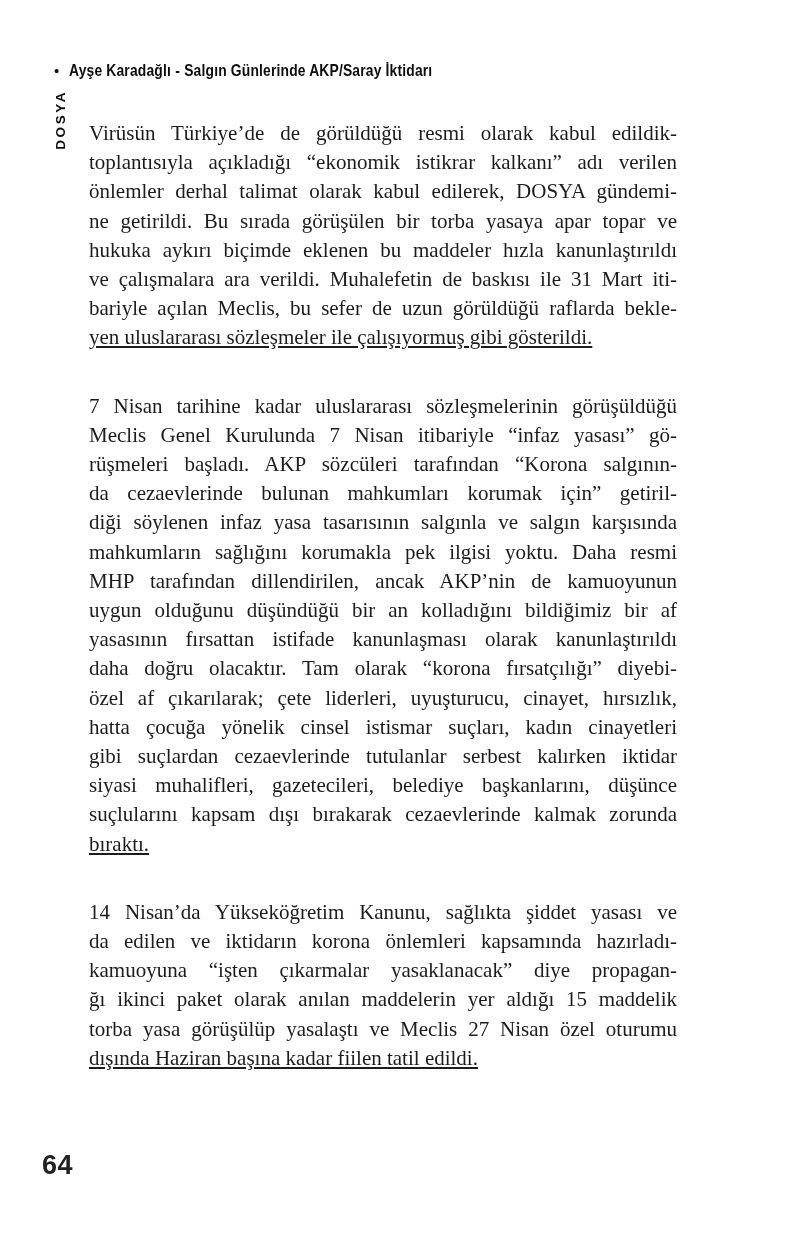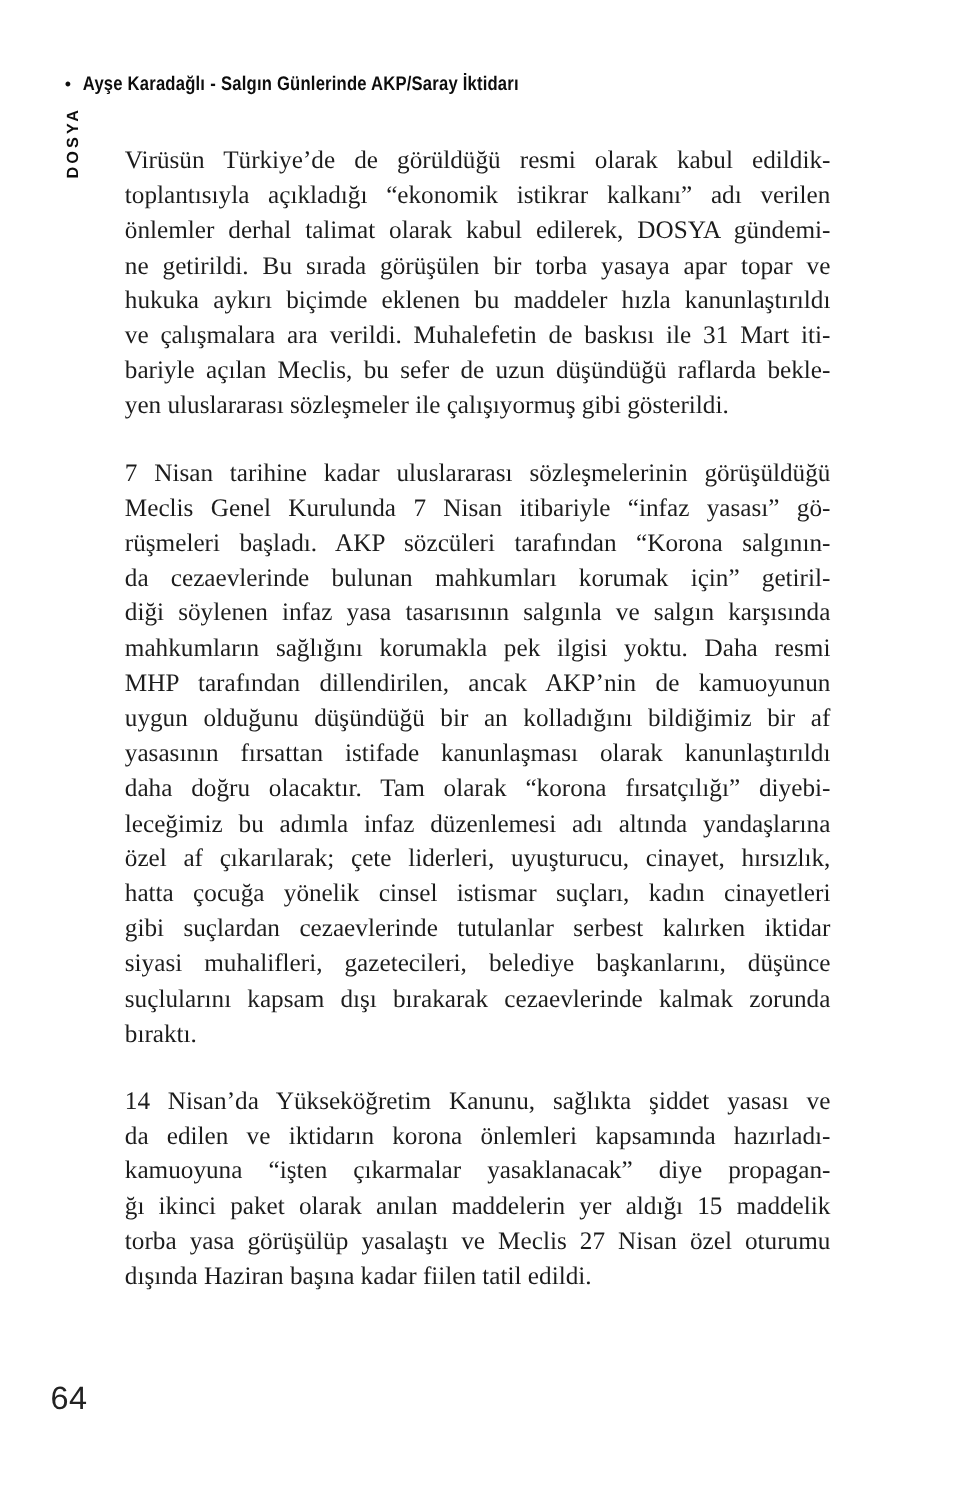--- a/index.html
+++ b/index.html
@@ -45,41 +45,42 @@
     font-family:"Liberation Sans", sans-serif;
     font-weight:bold;
     font-size:13.5px;
     letter-spacing:2.6px;
     color:#0d0d0d;
     white-space:nowrap;
   }
 
   
   .body-text {
-    position:absolute; left:104px; top:119px;
+    position:absolute; left:89px; top:119px;
     width:588px;
     font-size:21px;
     line-height:29.2px;
     color:#1c1c1c;
   }
   .para { margin:0; }
-  .para + .para { margin-top:27px; }
+  .para + .para { margin-top:39px; }
   .line {
     text-align:justify;
     text-align-last:justify;
   }
   .line.last {
     text-align-last:left;
+    text-decoration:underline;
   }
 
   
   .page-number {
     position:absolute; left:42px; top:1150px;
     font-family:"Liberation Sans", sans-serif;
-    font-weight:normal;
+    font-weight:bold;
     font-size:27px;
     letter-spacing:0.5px;
     color:#222222;
   }
 </style>
 </head>
 <body>
 
 <div class="header">
   <span class="bullet">•</span>
@@ -93,35 +94,34 @@
 </div>
 
 <div class="body-text">
   <div class="para">
       <div class="line">Virüsün Türkiye’de de görüldüğü resmi olarak kabul edildik-</div>
       <div class="line">toplantısıyla açıkladığı “ekonomik istikrar kalkanı” adı verilen</div>
       <div class="line">önlemler derhal talimat olarak kabul edilerek, DOSYA gündemi-</div>
       <div class="line">ne getirildi. Bu sırada görüşülen bir torba yasaya apar topar ve</div>
       <div class="line">hukuka aykırı biçimde eklenen bu maddeler hızla kanunlaştırıldı</div>
       <div class="line">ve çalışmalara ara verildi. Muhalefetin de baskısı ile 31 Mart iti-</div>
-      <div class="line">bariyle açılan Meclis, bu sefer de uzun düşündüğü raflarda bekle-</div>
+      <div class="line">bariyle açılan Meclis, bu sefer de uzun görüldüğü raflarda bekle-</div>
       <div class="line last">yen uluslararası sözleşmeler ile çalışıyormuş gibi gösterildi.</div>
     </div>
   <div class="para">
       <div class="line">7 Nisan tarihine kadar uluslararası sözleşmelerinin görüşüldüğü</div>
       <div class="line">Meclis Genel Kurulunda 7 Nisan itibariyle “infaz yasası” gö-</div>
       <div class="line">rüşmeleri başladı. AKP sözcüleri tarafından “Korona salgının-</div>
       <div class="line">da cezaevlerinde bulunan mahkumları korumak için” getiril-</div>
       <div class="line">diği söylenen infaz yasa tasarısının salgınla ve salgın karşısında</div>
       <div class="line">mahkumların sağlığını korumakla pek ilgisi yoktu. Daha resmi</div>
       <div class="line">MHP tarafından dillendirilen, ancak AKP’nin de kamuoyunun</div>
       <div class="line">uygun olduğunu düşündüğü bir an kolladığını bildiğimiz bir af</div>
       <div class="line">yasasının fırsattan istifade kanunlaşması olarak kanunlaştırıldı</div>
       <div class="line">daha doğru olacaktır. Tam olarak “korona fırsatçılığı” diyebi-</div>
-      <div class="line">leceğimiz bu adımla infaz düzenlemesi adı altında yandaşlarına</div>
       <div class="line">özel af çıkarılarak; çete liderleri, uyuşturucu, cinayet, hırsızlık,</div>
       <div class="line">hatta çocuğa yönelik cinsel istismar suçları, kadın cinayetleri</div>
       <div class="line">gibi suçlardan cezaevlerinde tutulanlar serbest kalırken iktidar</div>
       <div class="line">siyasi muhalifleri, gazetecileri, belediye başkanlarını, düşünce</div>
       <div class="line">suçlularını kapsam dışı bırakarak cezaevlerinde kalmak zorunda</div>
       <div class="line last">bıraktı.</div>
     </div>
   <div class="para">
       <div class="line">14 Nisan’da Yükseköğretim Kanunu, sağlıkta şiddet yasası ve</div>
       <div class="line">da edilen ve iktidarın korona önlemleri kapsamında hazırladı-</div>

